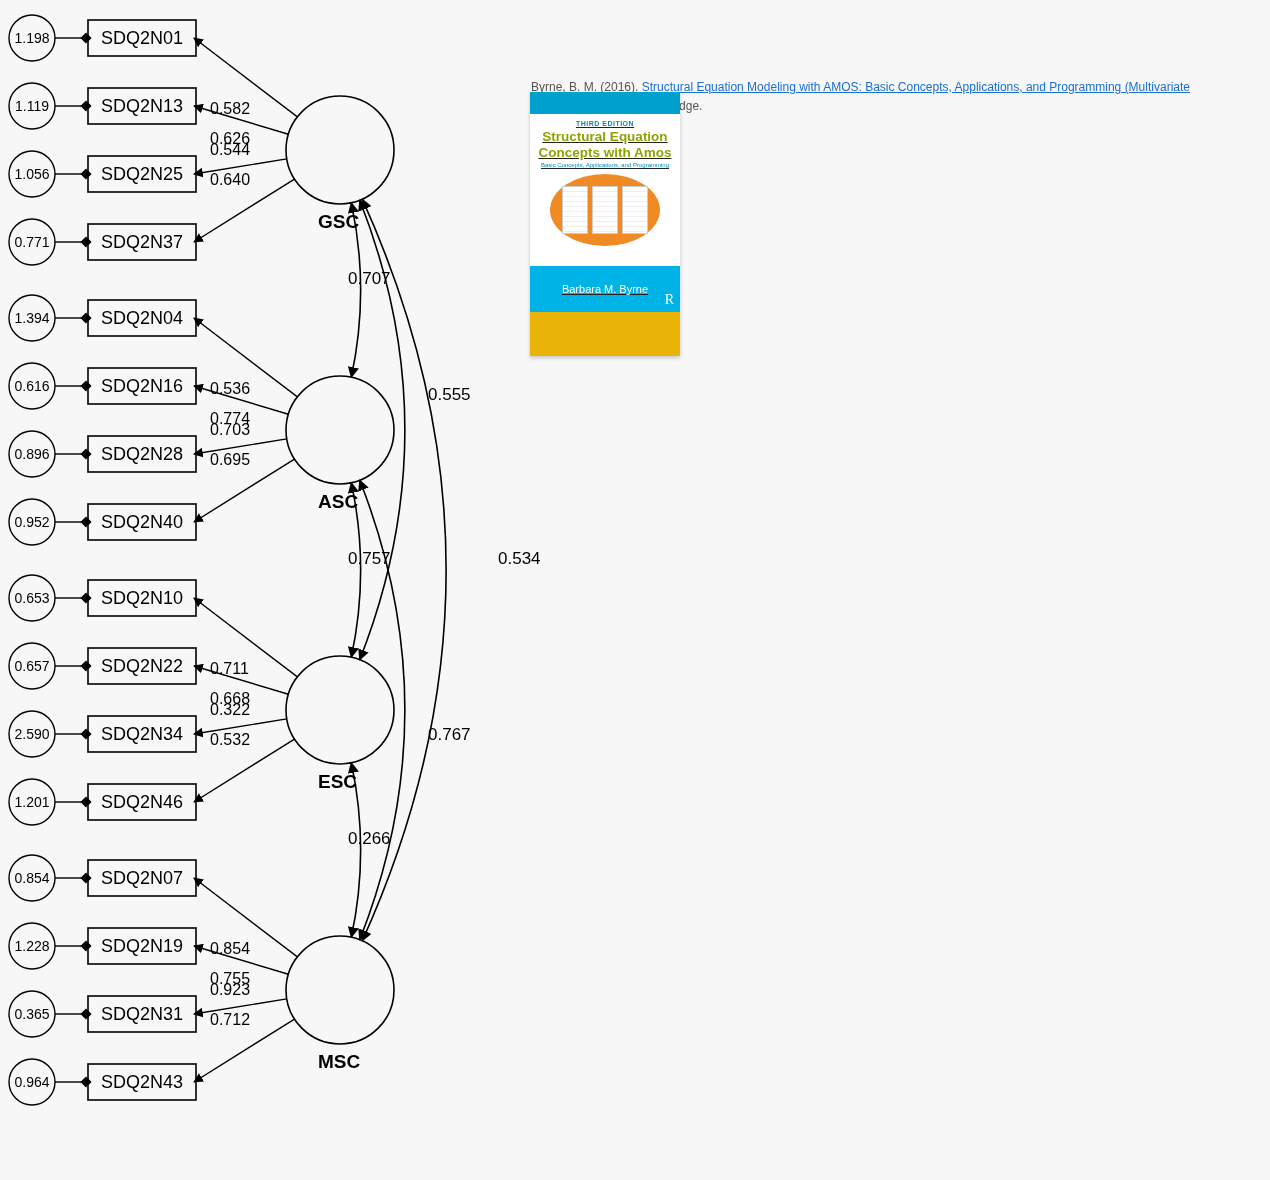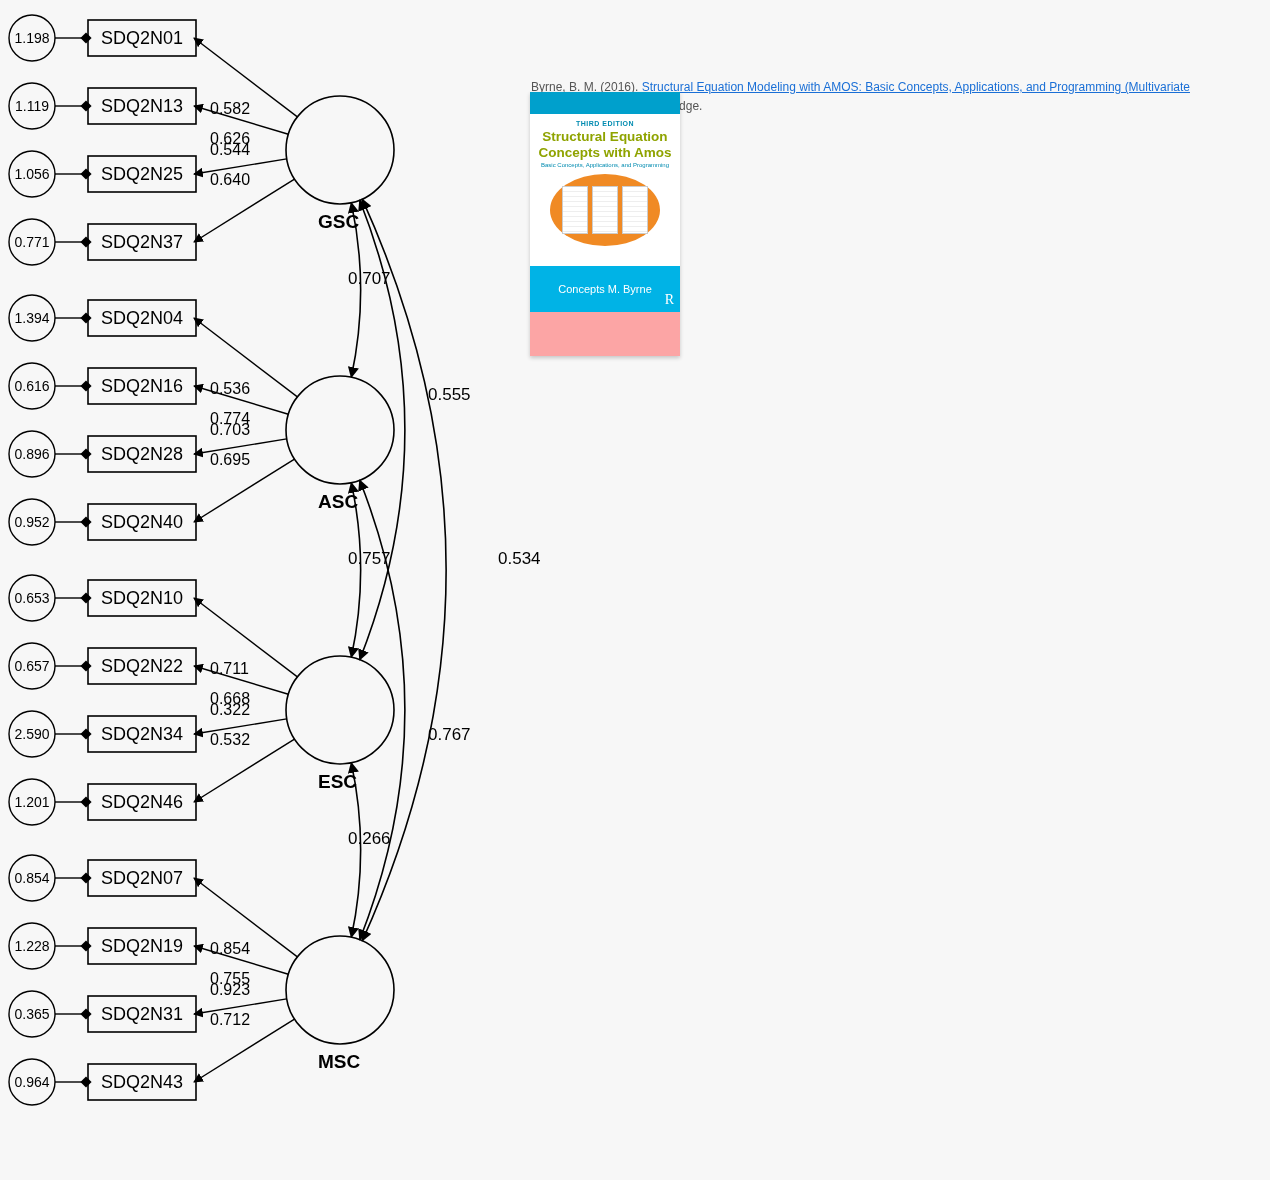--- a/index.html
+++ b/index.html
@@ -29,22 +29,23 @@
   .citation a {
     color: #1a6fd6;
     text-decoration: underline;
   }
   .book {
     position: absolute;
     left: 530px;
     top: 92px;
     width: 150px;
     height: 264px;
-    background: #fca5a5;
+    background: #eab308;
     box-shadow: 0 2px 4px rgba(0,0,0,0.2);
+    text-decoration: underline;
   }
   .book .topbar {
     height: 22px;
     background: #00a0cc;
   }
   .book .midwhite {
     background: #fff;
     height: 152px;
     padding: 6px 6px 0 6px;
     box-sizing: border-box;
@@ -148,21 +149,21 @@
       <span>Concepts with Amos</span>
     </div>
     <div class="subtitle">Basic Concepts, Applications, and Programming</div>
     <div class="orange">
       <div class="sheet"></div>
           <div class="sheet"></div>
           <div class="sheet"></div>
     </div>
   </div>
   <div class="bottombar">
-    <span>Concepts M. Byrne</span>
+    <span>Barbara M. Byrne</span>
     <span class="pub">R</span>
   </div>
 </div>
 
 <svg id="sem" width="1270" height="1180">
   <defs>
     <marker id="arrow" viewBox="0 0 10 10" refX="9" refY="5" markerWidth="7" markerHeight="7" orient="auto-start-reverse">
       <path d="M 0 0 L 10 5 L 0 10 z" fill="#000"></path>
     </marker>
     <marker id="diamond" viewBox="0 0 12 12" refX="6" refY="6" markerWidth="8" markerHeight="8" orient="auto">

